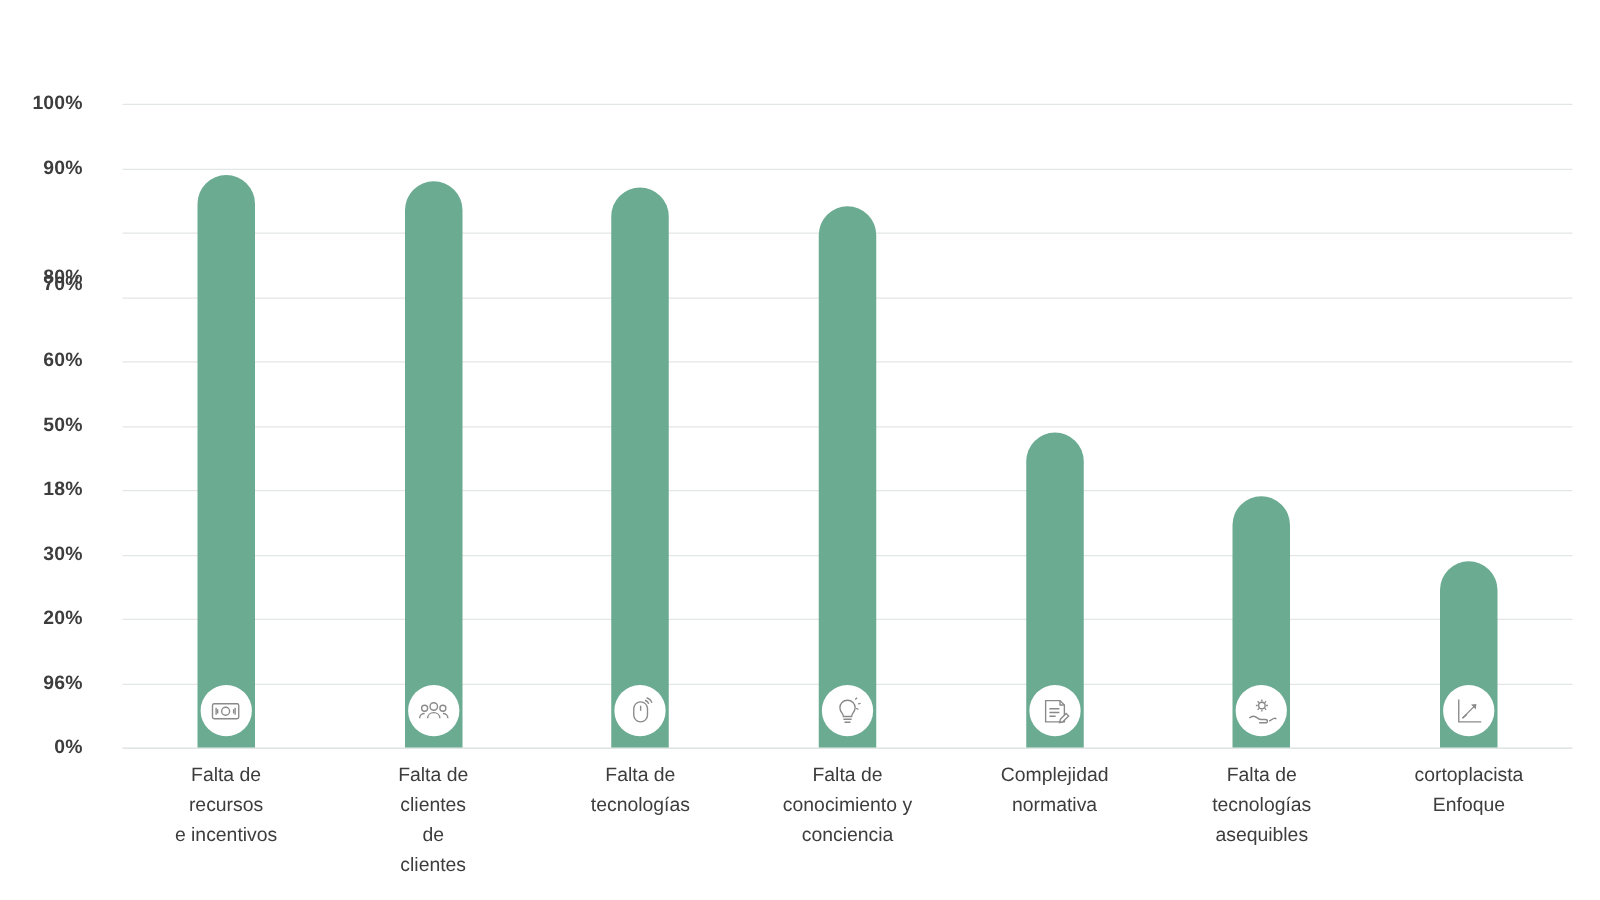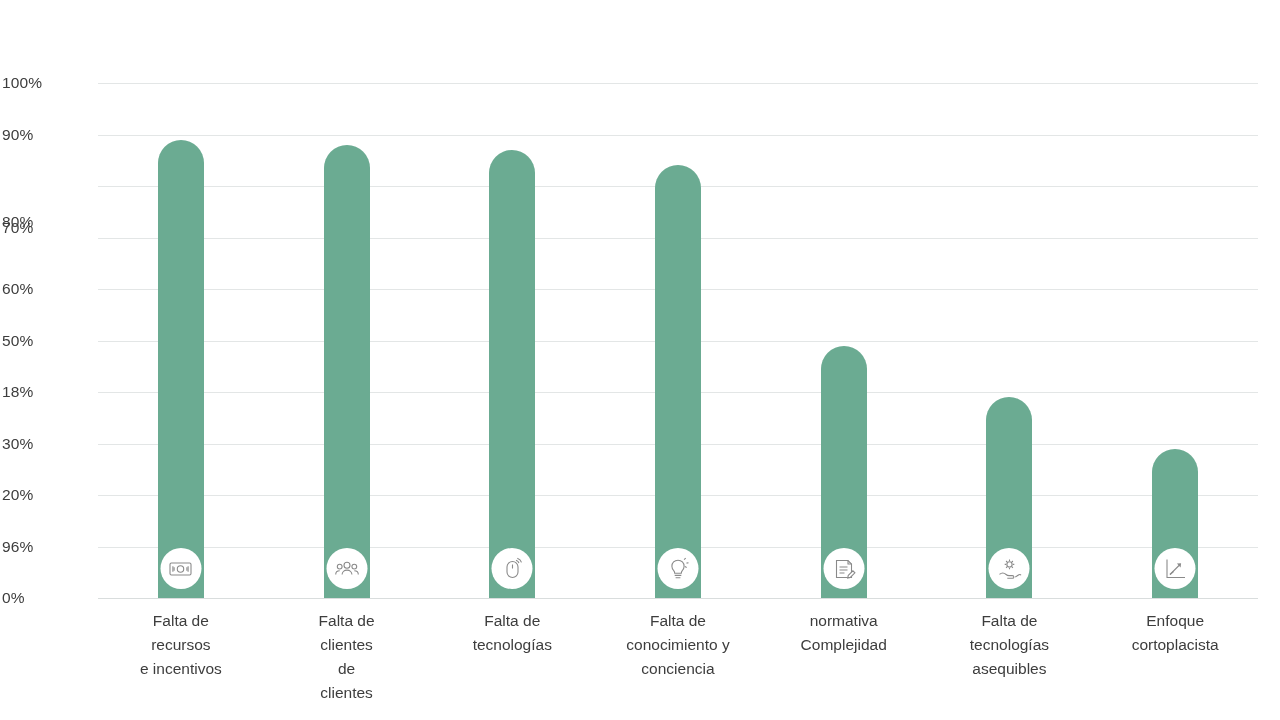--- a/index.html
+++ b/index.html
@@ -41,22 +41,23 @@
   }
   .gridline.baseline {
     background: #d9dddd;
     height: 1px;
   }
 
   .y-tick {
     position: absolute;
     right: 1192px;           
     width: 64px;
+    text-align: right;
     font-size: 15.5px;
-    font-weight: 400;
+    font-weight: 700;
     color: #3d3d3d;
     transform: translateY(-50%);
     letter-spacing: 0.1px;
   }
 
   
   .bars-layer {
     position: absolute;
     left: 98px;
     top: 0;
@@ -235,25 +236,25 @@
     <div class="x-label" style="left: 429.429px; width: 165.714px;">
       <span>Falta de</span>
       <span>tecnologías</span>
     </div>
     <div class="x-label" style="left: 595.143px; width: 165.714px;">
       <span>Falta de</span>
       <span>conocimiento y</span>
       <span>conciencia</span>
     </div>
     <div class="x-label" style="left: 760.857px; width: 165.714px;">
+      <span>Complejidad</span>
       <span>normativa</span>
-      <span>Complejidad</span>
     </div>
     <div class="x-label" style="left: 926.571px; width: 165.714px;">
       <span>Falta de</span>
       <span>tecnologías</span>
       <span>asequibles</span>
     </div>
     <div class="x-label" style="left: 1092.29px; width: 165.714px;">
+      <span>cortoplacista</span>
       <span>Enfoque</span>
-      <span>cortoplacista</span>
     </div>
   </div>
 
 </body></html>

